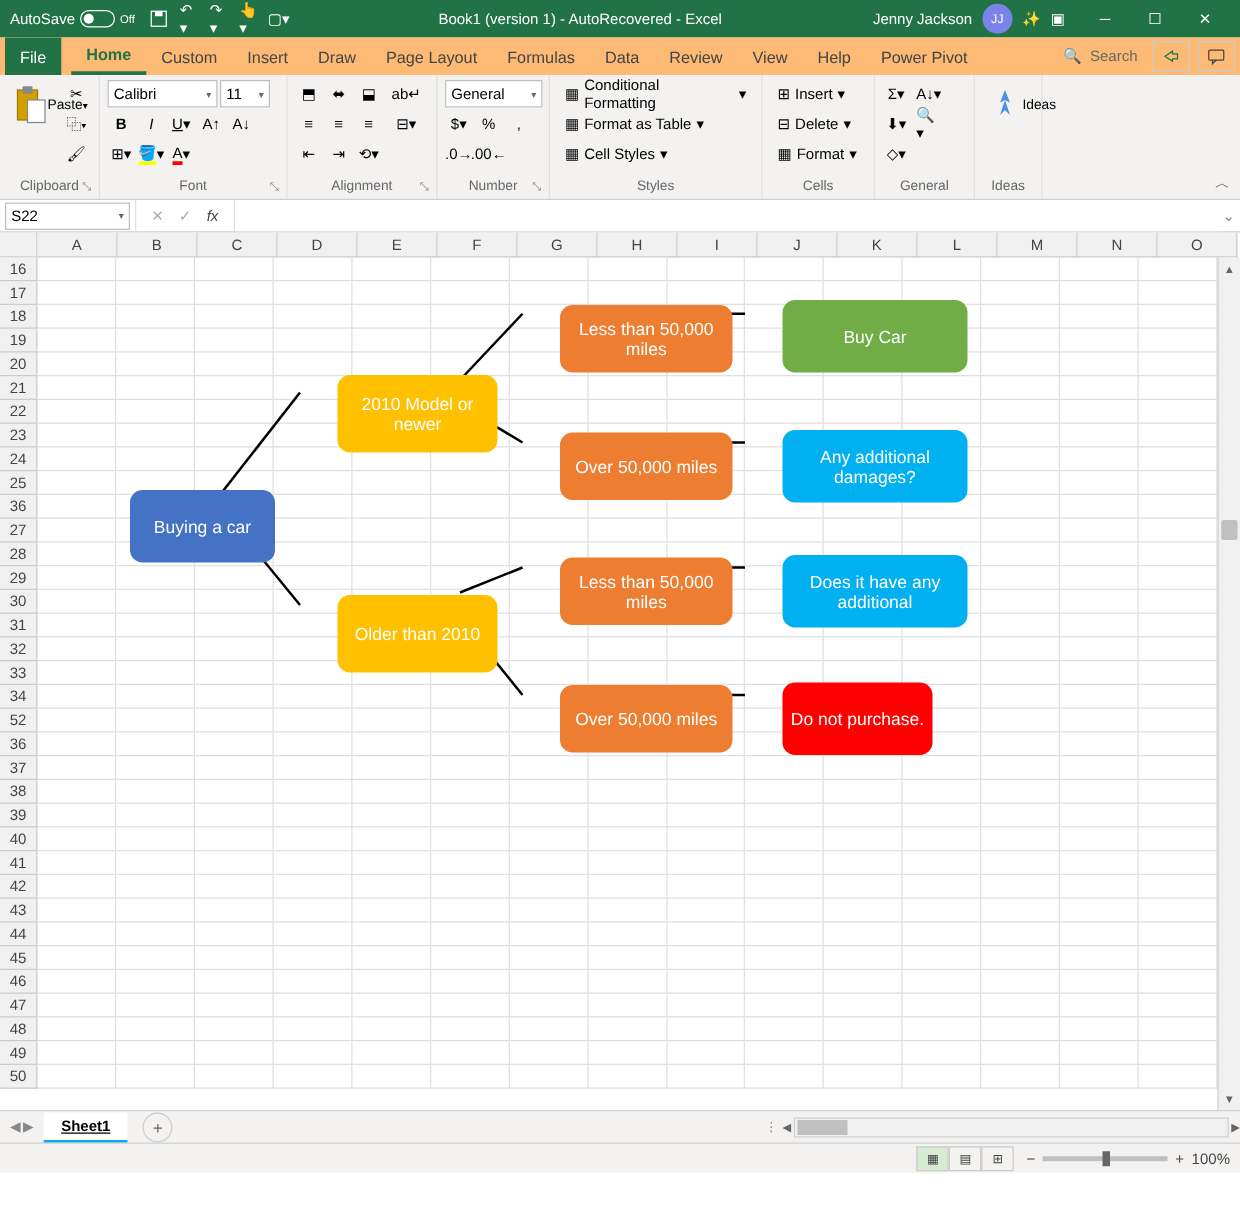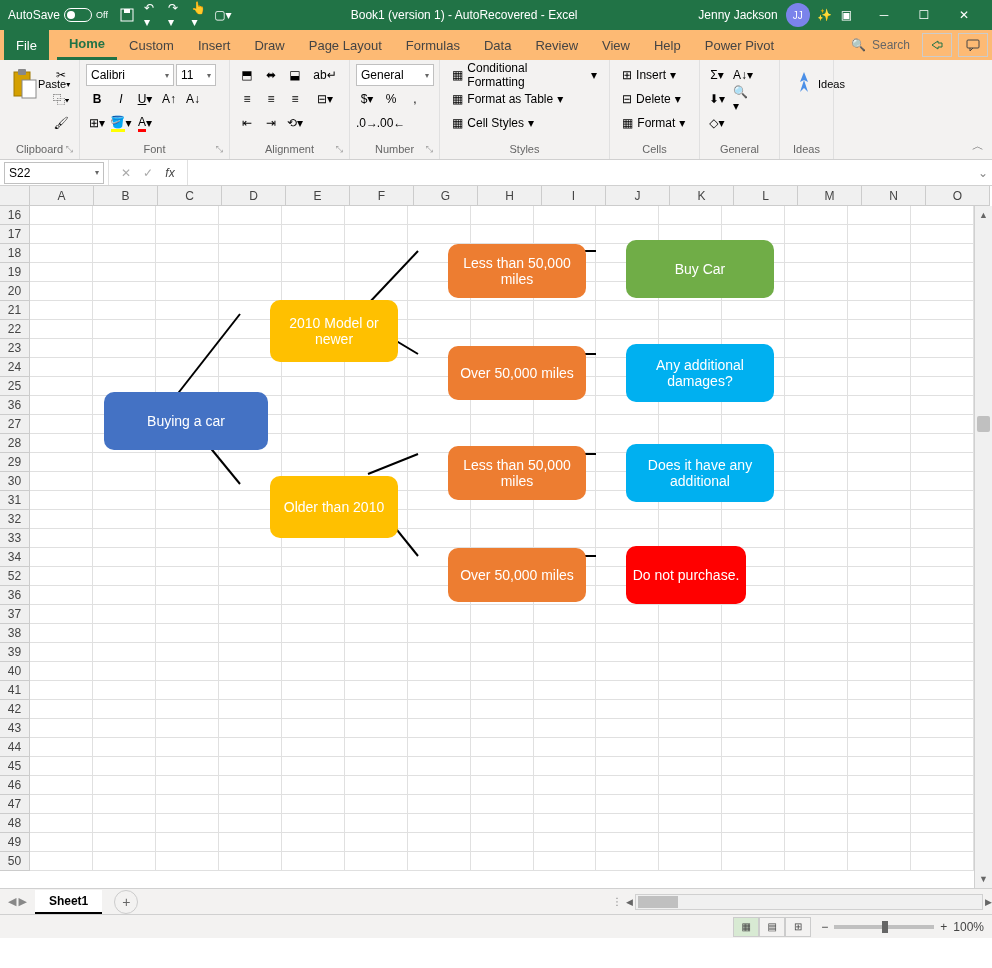--- a/index.html
+++ b/index.html
@@ -78,21 +78,21 @@
 .node.orange { background: #ed7d31; }
 .node.green { background: #70ad47; }
 .node.cyan { background: #00b0f0; }
 .node.red { background: #ff0000; }
 .connectors { position: absolute; top: 0; left: 0; pointer-events: none; }
 
 
 .sheet-bar { height: 26px; display: flex; align-items: center; background: #f3f2f1; border-top: 1px solid #d0d0d0; }
 .sheet-nav { display: flex; gap: 2px; padding: 0 8px; color: #888; }
 .sheet-nav span { cursor: pointer; font-size: 11px; }
-.sheet-tab { padding: 4px 14px; background: #fff; border-bottom: 2px solid #000000; font-size: 12px; font-weight: 600; cursor: pointer; }
+.sheet-tab { padding: 4px 14px; background: #fff; border-bottom: 2px solid #0ea5e9; font-size: 12px; font-weight: 600; cursor: pointer; text-decoration: underline; }
 .sheet-add { width: 24px; height: 24px; display: flex; align-items: center; justify-content: center; border: 1px solid #ccc; border-radius: 50%; margin-left: 12px; cursor: pointer; font-size: 14px; color: #666; }
 .sheet-bar .hscroll-area { margin-left: auto; display: flex; align-items: center; width: 380px; }
 .sheet-bar .hscroll { flex: 1; height: 16px; background: #f0f0f0; border: 1px solid #d0d0d0; position: relative; margin: 0 2px; }
 .sheet-bar .hscroll .thumb { position: absolute; left: 2px; top: 1px; bottom: 1px; width: 40px; background: #c0c0c0; }
 
 
 .status-bar { height: 24px; background: #f3f2f1; border-top: 1px solid #d0d0d0; display: flex; align-items: center; padding: 0 8px; font-size: 12px; color: #444; }
 .status-bar .spacer { flex: 1; }
 .status-bar .views { display: flex; gap: 0; }
 .status-bar .view-btn { width: 26px; height: 20px; border: 1px solid #ccc; display: flex; align-items: center; justify-content: center; cursor: pointer; font-size: 10px; }
@@ -1028,21 +1028,21 @@
     <line x1="368" y1="138" x2="418" y2="168" stroke="#000" stroke-width="2"></line>
     <line x1="368" y1="288" x2="418" y2="268" stroke="#000" stroke-width="2"></line>
     <line x1="368" y1="308" x2="418" y2="370" stroke="#000" stroke-width="2"></line>
     <line x1="556" y1="65" x2="596" y2="65" stroke="#000" stroke-width="2"></line>
     <line x1="556" y1="168" x2="596" y2="168" stroke="#000" stroke-width="2"></line>
     <line x1="556" y1="268" x2="596" y2="268" stroke="#000" stroke-width="2"></line>
     <line x1="556" y1="370" x2="596" y2="370" stroke="#000" stroke-width="2"></line>
   </svg>
 
   <div class="flowchart">
-    <div class="node blue" style="left:74px;top:186px;width:164px;height:58px">Buying a car</div>
+    <div class="node blue" style="left:74px;top:186px;width:116px;height:58px">Buying a car</div>
     <div class="node yellow" style="left:240px;top:94px;width:128px;height:62px">2010 Model or newer</div>
     <div class="node yellow" style="left:240px;top:270px;width:128px;height:62px">Older than 2010</div>
     <div class="node orange" style="left:418px;top:38px;width:138px;height:54px">Less than 50,000 miles</div>
     <div class="node orange" style="left:418px;top:140px;width:138px;height:54px">Over 50,000 miles</div>
     <div class="node orange" style="left:418px;top:240px;width:138px;height:54px">Less than 50,000 miles</div>
     <div class="node orange" style="left:418px;top:342px;width:138px;height:54px">Over 50,000 miles</div>
     <div class="node green" style="left:596px;top:34px;width:148px;height:58px">Buy Car</div>
     <div class="node cyan" style="left:596px;top:138px;width:148px;height:58px">Any additional damages?</div>
     <div class="node cyan" style="left:596px;top:238px;width:148px;height:58px">Does it have any additional</div>
     <div class="node red" style="left:596px;top:340px;width:120px;height:58px">Do not purchase.</div>

